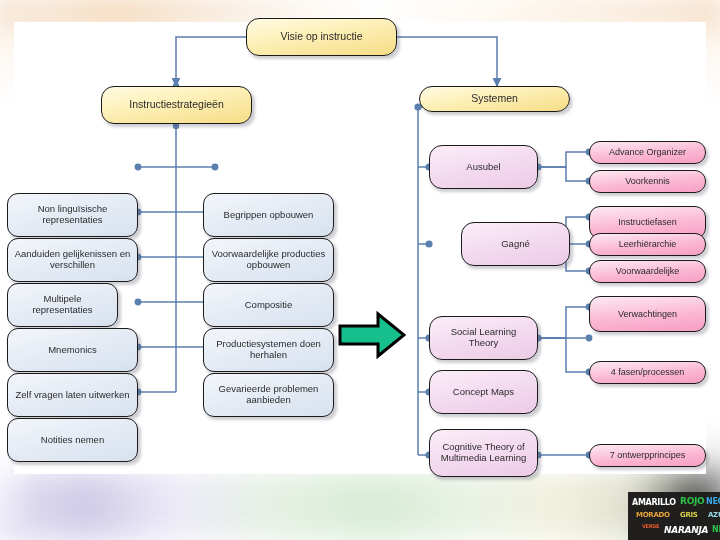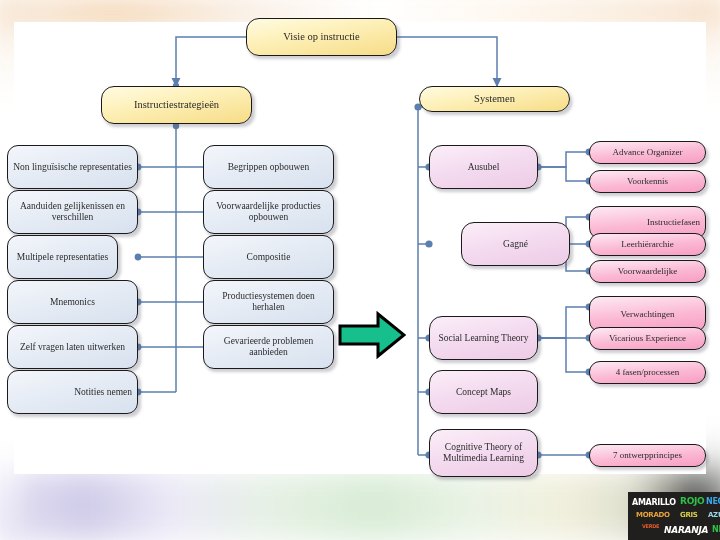--- a/index.html
+++ b/index.html
@@ -37,29 +37,29 @@
 
   .node{
     position:absolute;box-sizing:border-box;
     border:1.6px solid #1a1a1a;
     display:flex;align-items:center;justify-content:center;
     text-align:center;color:#2b2b2b;
     line-height:1.12;
     box-shadow:2.5px 3px 3px rgba(90,90,110,.30);
     overflow:hidden;
   }
-  .node span{display:block;padding:0 5px;font-family:Liberation Serif, serif;}
+  .node span{display:block;padding:0 5px;}
 
   .n-yellow{
     background:linear-gradient(170deg,#fffbe2 0%,#fdf0b8 42%,#f6dc86 100%);
     border-radius:13px;font-size:10.5px;
   }
   .n-blue{
     background:linear-gradient(165deg,#f3f6fb 0%,#e6ecf5 45%,#d7e1ee 100%);
-    border-radius:11px;font-size:9.5px;
+    border-radius:11px;font-size:9.5px;margin-top:48px;
   }
   .n-pink{
     background:linear-gradient(168deg,#fbeef8 0%,#f4dcf0 45%,#edcbe6 100%);
     border-radius:13px;font-size:9.5px;
   }
   .n-rose{
     background:linear-gradient(175deg,#fdeaf3 0%,#fbb8d3 55%,#f79ec3 100%);
     border-radius:11px;font-size:9px;
   }
 
@@ -192,21 +192,21 @@
   </div>
   <div class="node n-blue" style="left:7px;top:235px;width:111px;height:44px;">
     <span>Multipele representaties</span>
   </div>
   <div class="node n-blue" style="left:7px;top:280px;width:131px;height:44px;">
     <span>Mnemonics</span>
   </div>
   <div class="node n-blue" style="left:7px;top:325px;width:131px;height:44px;">
     <span>Zelf vragen laten uitwerken</span>
   </div>
-  <div class="node n-blue" style="left:7px;top:370px;width:131px;height:44px;justify-content:flex-end;">
+  <div class="node n-blue" style="left:7px;top:370px;width:131px;height:44px;">
     <span>Notities nemen</span>
   </div>
 
   <div class="node n-blue" style="left:203px;top:145px;width:131px;height:44px;">
     <span>Begrippen opbouwen</span>
   </div>
   <div class="node n-blue" style="left:203px;top:190px;width:131px;height:44px;">
     <span>Voorwaardelijke producties opbouwen</span>
   </div>
   <div class="node n-blue" style="left:203px;top:235px;width:131px;height:44px;">
@@ -234,35 +234,32 @@
   <div class="node n-pink" style="left:429px;top:429px;width:109px;height:48px;">
     <span>Cognitive Theory of Multimedia Learning</span>
   </div>
 
   <div class="node n-rose" style="left:589px;top:141px;width:117px;height:23px;">
     <span>Advance Organizer</span>
   </div>
   <div class="node n-rose" style="left:589px;top:170px;width:117px;height:23px;">
     <span>Voorkennis</span>
   </div>
-  <div class="node n-rose" style="left:589px;top:206px;width:117px;height:33px;justify-content:flex-end;">
+  <div class="node n-rose" style="left:589px;top:206px;width:117px;height:33px;">
     <span>Instructiefasen</span>
   </div>
   <div class="node n-rose" style="left:589px;top:233px;width:117px;height:23px;">
     <span>Leerhiërarchie</span>
   </div>
   <div class="node n-rose" style="left:589px;top:260px;width:117px;height:23px;">
     <span>Voorwaardelijke</span>
   </div>
   <div class="node n-rose" style="left:589px;top:296px;width:117px;height:36px;text-align:center;">
     <span>Verwachtingen</span>
   </div>
-  <div class="node n-rose" style="left:589px;top:327px;width:117px;height:23px;">
-    <span>Vicarious Experience</span>
-  </div>
   <div class="node n-rose" style="left:589px;top:361px;width:117px;height:23px;">
     <span>4 fasen/processen</span>
   </div>
   <div class="node n-rose" style="left:589px;top:444px;width:117px;height:23px;">
     <span>7 ontwerpprincipes</span>
   </div>
 
 </div>
 
 </body></html>

